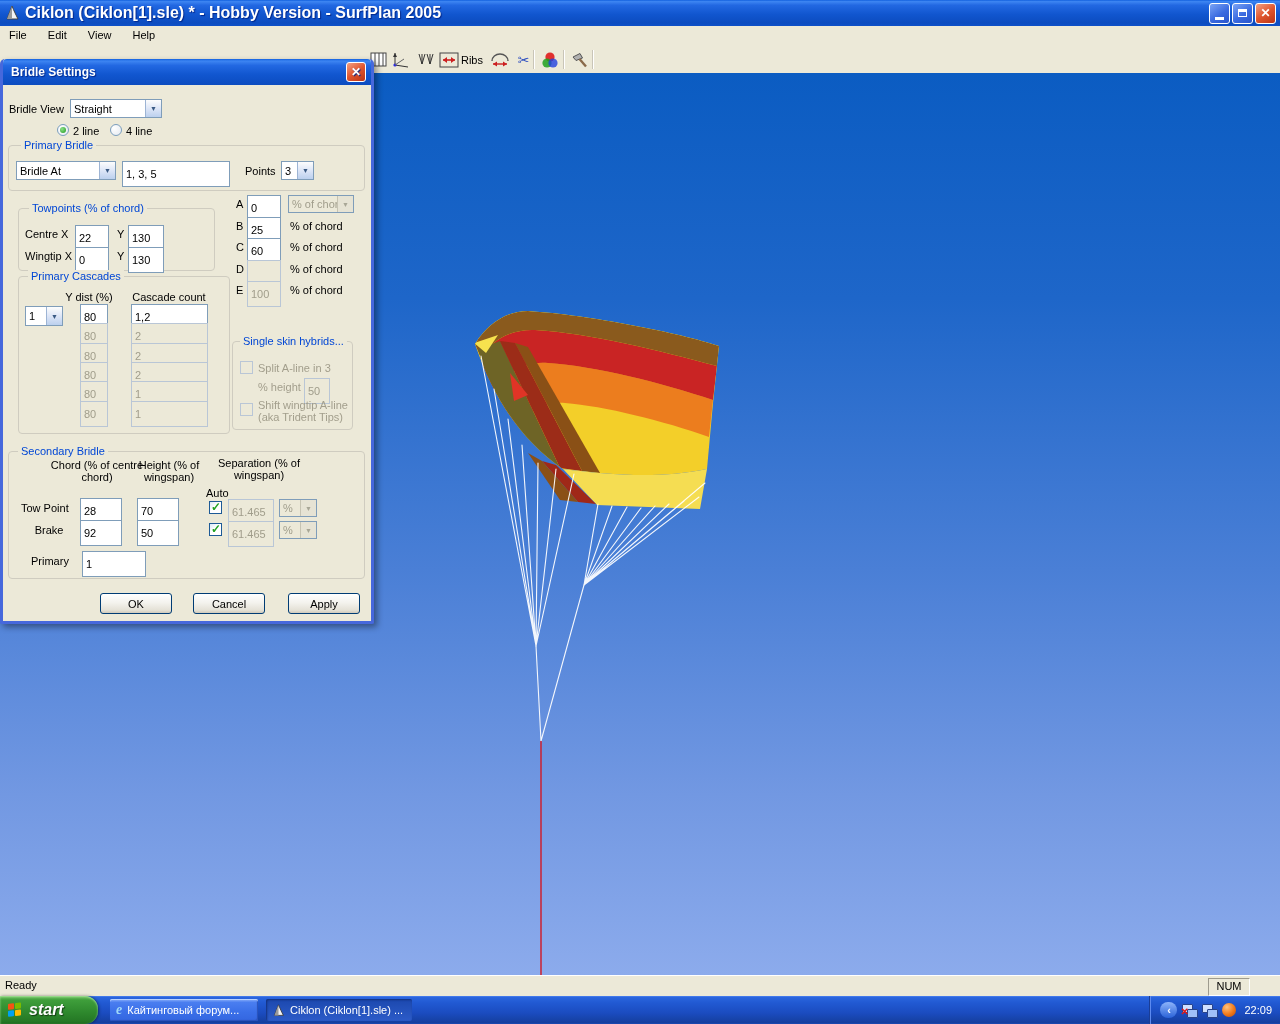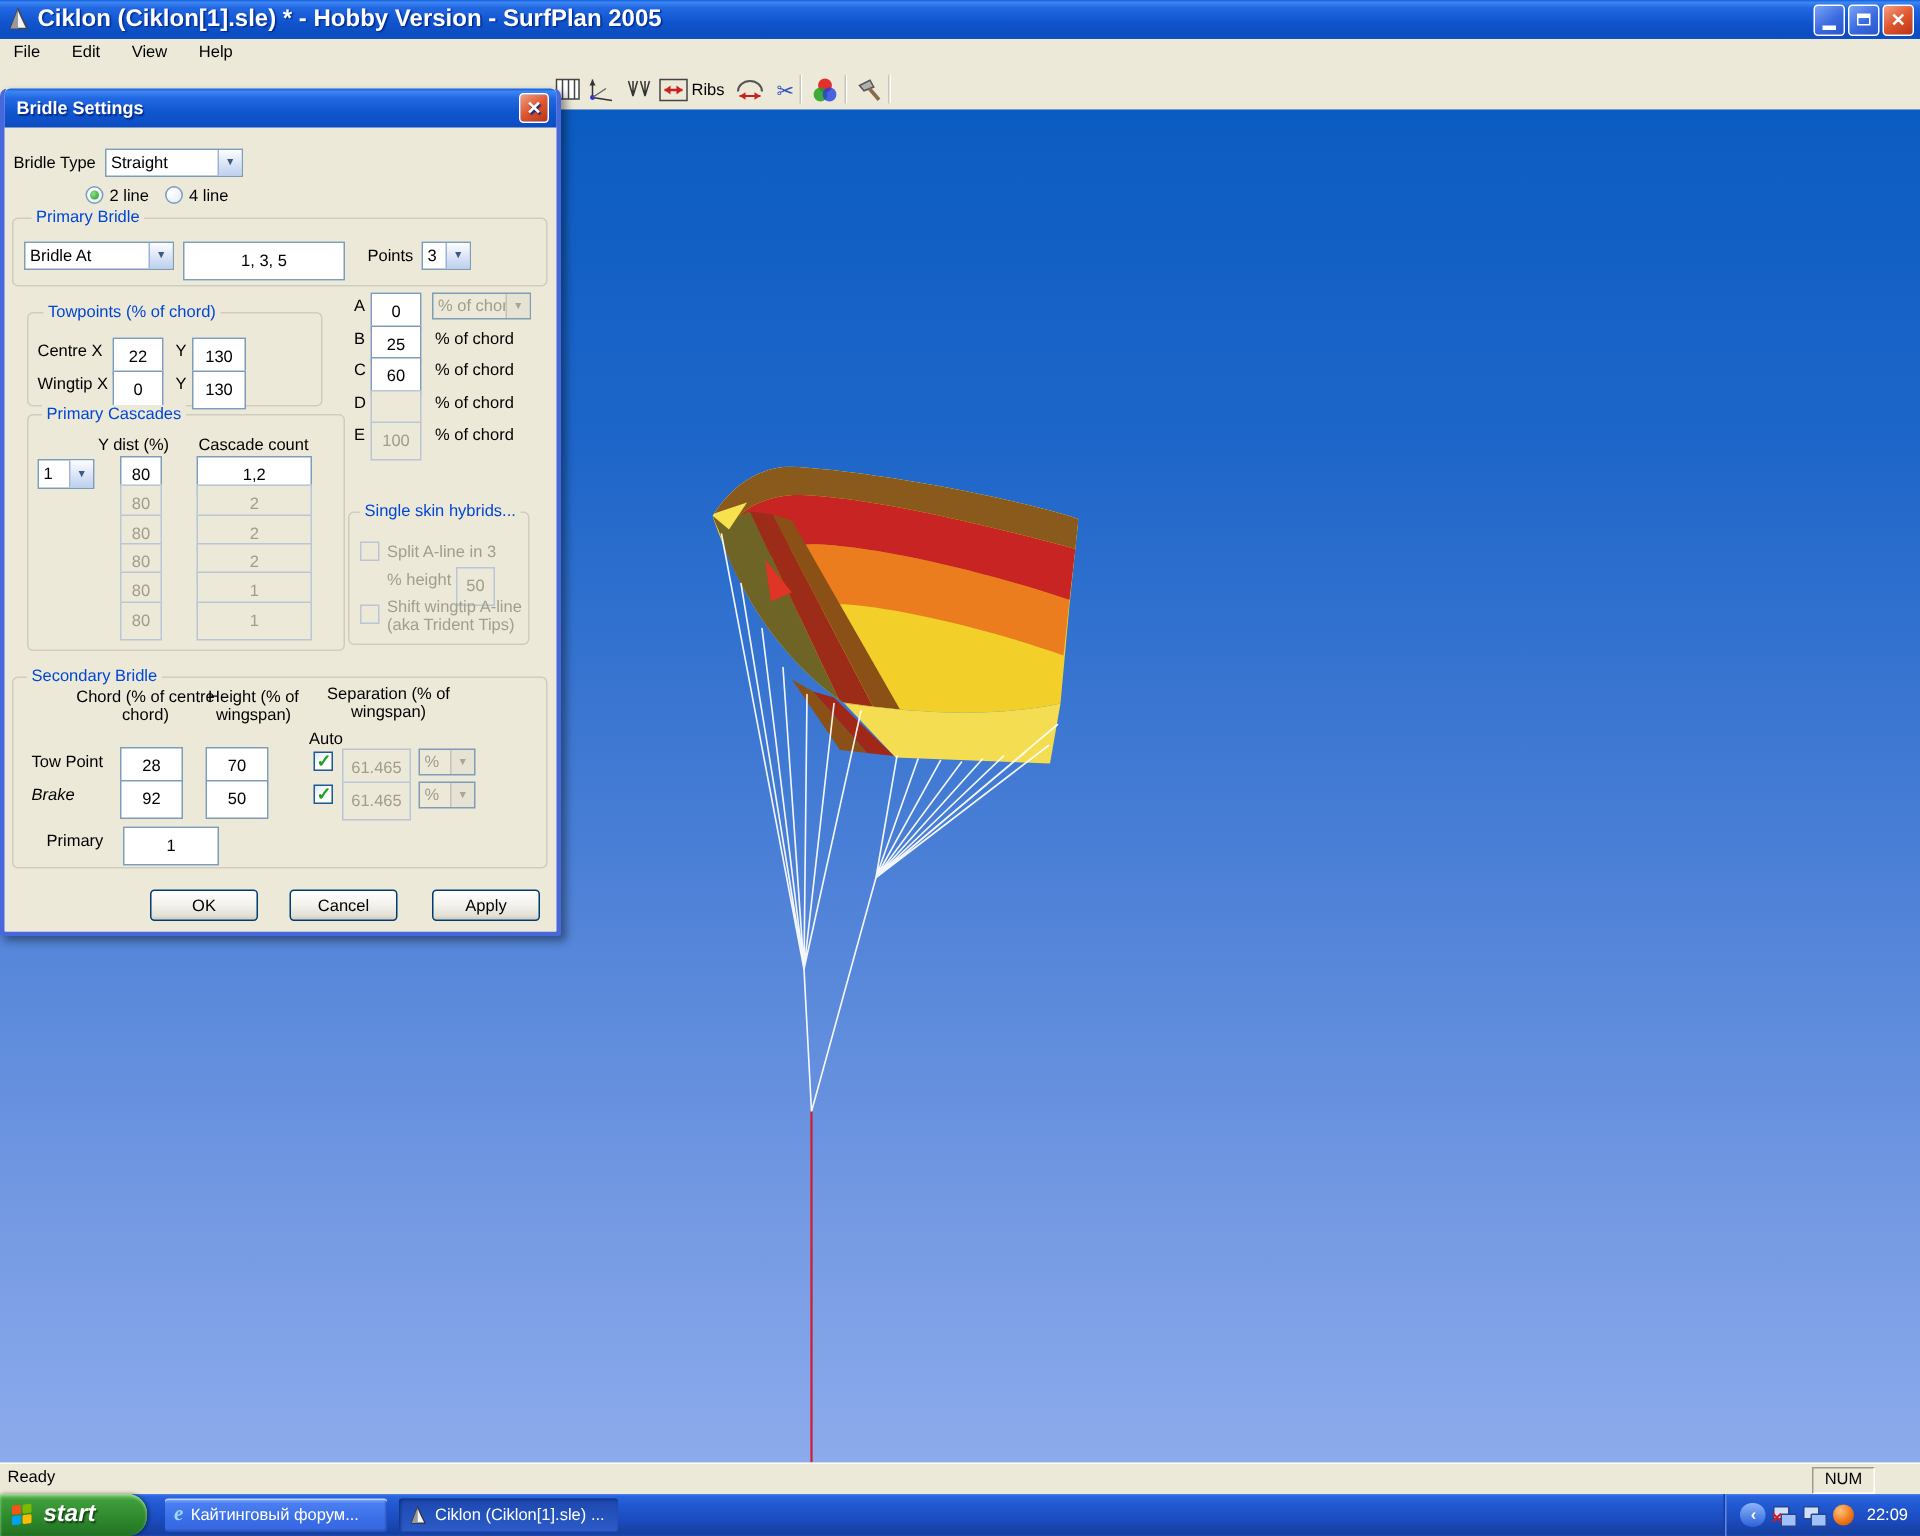--- a/index.html
+++ b/index.html
@@ -79,21 +79,21 @@
     background:linear-gradient(180deg,#1160de 0%,#3d85f2 8%,#2268e2 25%,#1156cf 60%,#0c4cc0 100%);}
   .dlg-close{margin-left:auto;width:20px;height:20px;border:1px solid #fff;border-radius:3px;
     background:linear-gradient(145deg,#f2a083 0%,#e0562e 50%,#bb3415 100%);
     display:flex;align-items:center;justify-content:center;color:#fff;font-size:12px;font-weight:bold;box-sizing:border-box;}
   .dlg-body{position:relative;width:100%;height:536px;}
   .lbl{position:absolute;white-space:nowrap;}
   .lbl.dis{color:#a29e8c;}
   .glbl{position:absolute;color:#0046d5;background:#ece9d8;padding:0 3px;white-space:nowrap;}
   .group{position:absolute;border:1px solid #cfccc0;border-radius:4px;box-sizing:border-box;}
   .field{position:absolute;border:1px solid #7f9db9;background:#fff;
-    font:11px "Liberation Sans",sans-serif;padding:12px 3px;box-sizing:border-box;outline:none;color:#000;text-align:center;}
+    font:11px "Liberation Sans",sans-serif;padding:12px 3px;box-sizing:border-box;outline:none;color:#000;}
   .field.dis{background:#ece9d8;color:#a09d8b;border-color:#b9c6d6;}
   .combo{position:absolute;border:1px solid #7f9db9;background:#fff;box-sizing:border-box;
     display:flex;align-items:center;}
   .combo .ct{flex:1;padding:0 3px;overflow:hidden;white-space:nowrap;}
   .combo .ca{width:15px;align-self:stretch;background:linear-gradient(180deg,#fdfdfd,#dde6f7 50%,#bcd0ee);
     border-left:1px solid #9db4d4;display:flex;align-items:center;justify-content:center;
     color:#3a5a84;font-size:7px;}
   .combo.dis{background:#ece9d8;}
   .combo.dis .ct{color:#a09d8b;}
   .combo.dis .ca{background:#e6e3d4;color:#a8a696;border-left-color:#c6c3b2;}
@@ -284,21 +284,21 @@
     </div>
   </div>
 
   <div class="dialog">
     <div class="dlg-title">
       <span>Bridle Settings</span>
       <span class="dlg-close">✕</span>
     </div>
     <div class="dlg-body">
 
-      <span class="lbl" style="left:6px;top:18px;">Bridle Type</span>
+      <span class="lbl" style="left:6px;top:18px;">Bridle View</span>
       <span class="combo" style="left:67px;top:14px;width:92px;height:19px;">
         <span class="ct">Straight</span>
           <span class="ca">▼</span>
       </span>
 
       <span class="radio on" style="left:54px;top:39px;"></span>
       <span class="lbl" style="left:70px;top:40px;">2 line</span>
       <span class="radio" style="left:107px;top:39px;"></span>
       <span class="lbl" style="left:123px;top:40px;">4 line</span>
 
@@ -388,21 +388,21 @@
       <span class="lbl" style="left:18px;top:417px;width:56px;text-align:left;">Tow Point</span>
       <input class="field" style="left: 77px; top: 413px; width: 42px; height: 19px;" value="28">
       <input class="field" style="left: 134px; top: 413px; width: 42px; height: 19px;" value="70">
       <span class="check on" style="left:206px;top:416px;"></span>
       <input class="field dis" style="left: 225px; top: 414px; width: 46px; height: 18px;" value="61.465">
       <span class="combo dis" style="left:276px;top:414px;width:38px;height:18px;">
         <span class="ct">%</span>
           <span class="ca">▼</span>
       </span>
 
-      <span class="lbl" style="left:18px;top:439px;width:56px;text-align:left;font-style:italic;">Brake</span>
+      <span class="lbl" style="left:18px;top:439px;width:56px;text-align:center;">Brake</span>
       <input class="field" style="left: 77px; top: 435px; width: 42px; height: 19px;" value="92">
       <input class="field" style="left: 134px; top: 435px; width: 42px; height: 19px;" value="50">
       <span class="check on" style="left:206px;top:438px;"></span>
       <input class="field dis" style="left: 225px; top: 436px; width: 46px; height: 18px;" value="61.465">
       <span class="combo dis" style="left:276px;top:436px;width:38px;height:18px;">
         <span class="ct">%</span>
           <span class="ca">▼</span>
       </span>
 
       <span class="lbl" style="left:28px;top:470px;">Primary</span>

